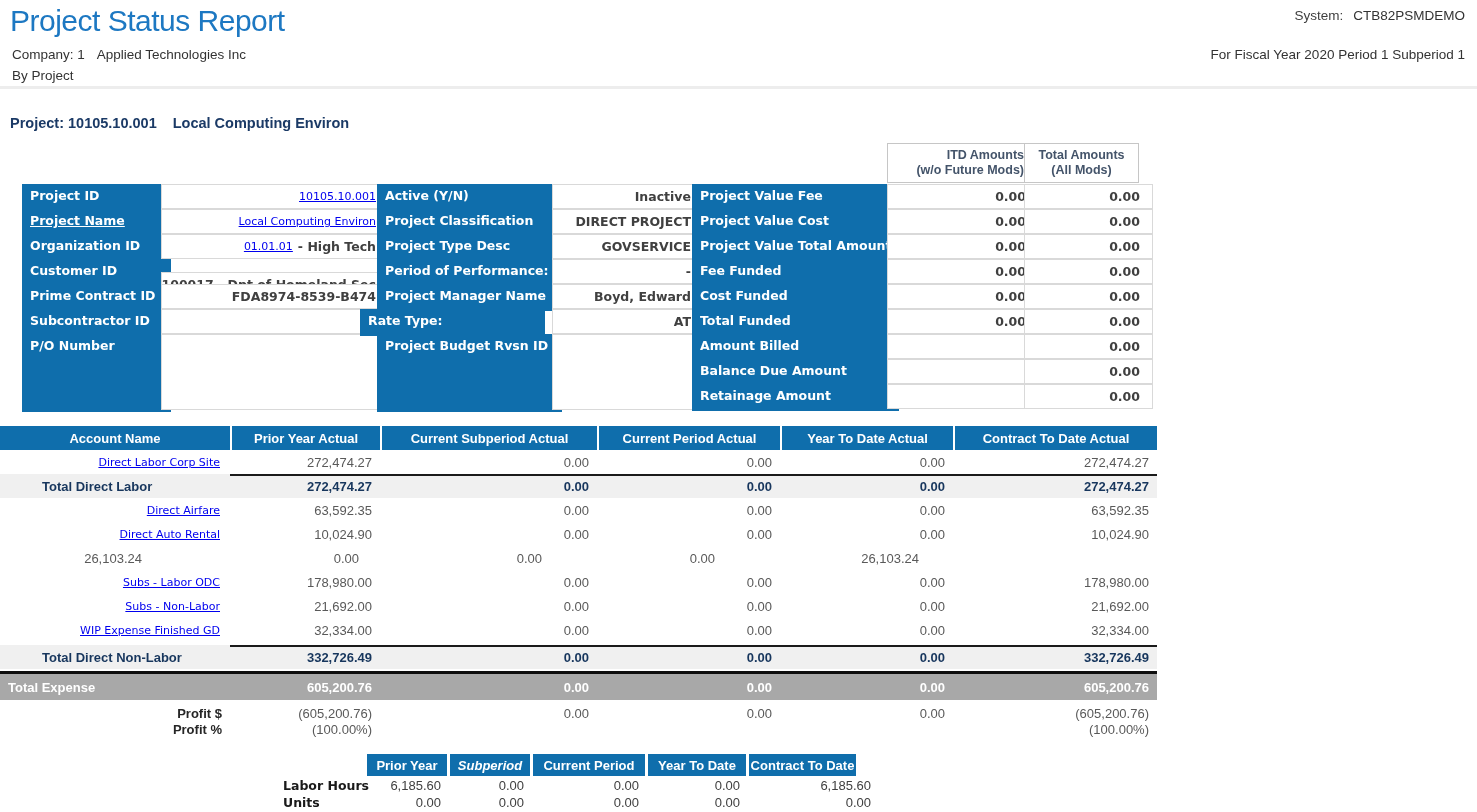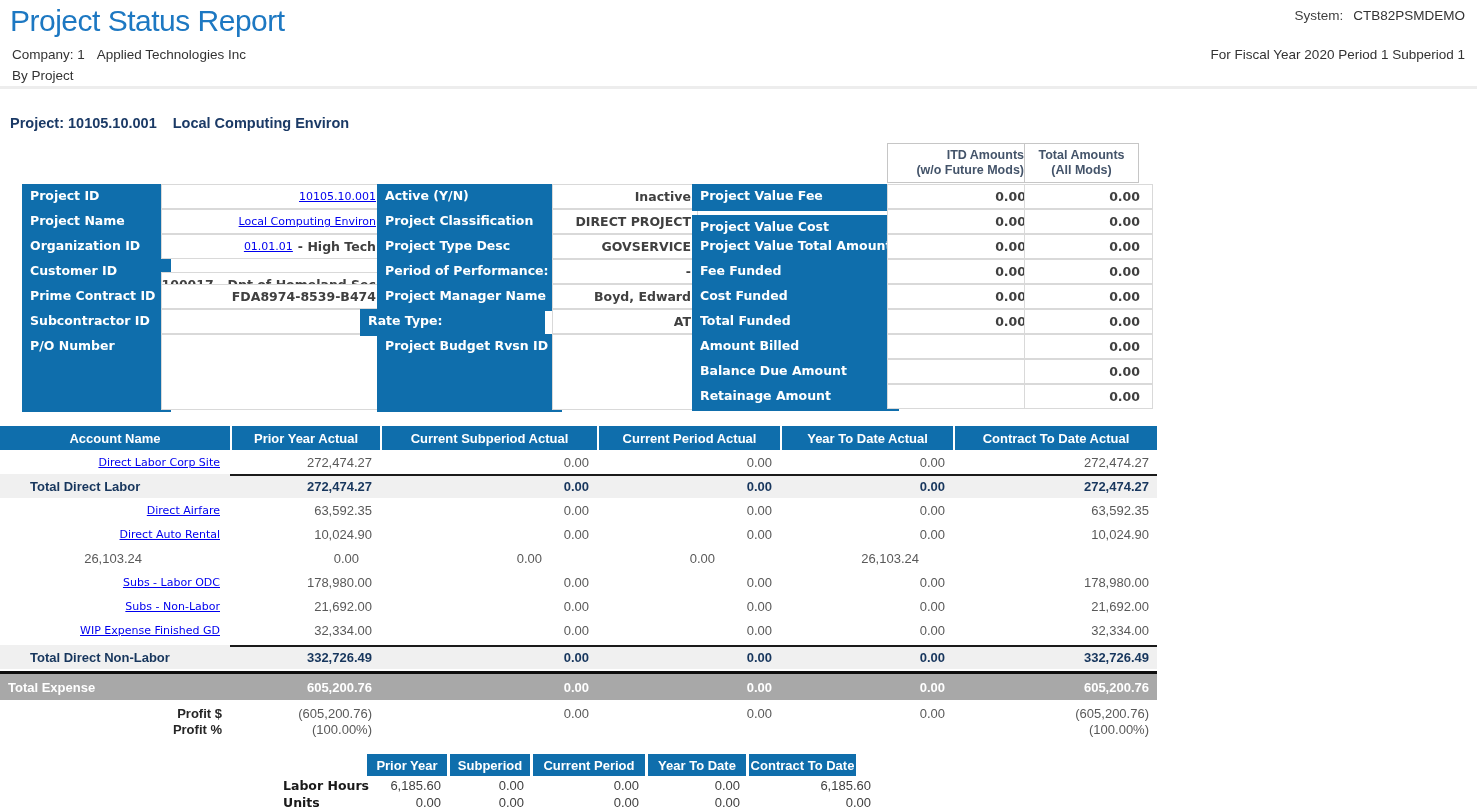--- a/index.html
+++ b/index.html
@@ -37,21 +37,21 @@
   #accounts{left:0;top:426px;width:1157px;}
   .acct-row{display:flex;position:relative;height:24px;}
   .acct-cell{box-sizing:border-box;display:flex;align-items:center;justify-content:flex-end;
              padding-right:8px;font-size:13px;color:#595959;white-space:nowrap;}
   .acct-head .acct-cell{background:#0f6eac;color:#fff;font-weight:600;justify-content:center;
              padding-right:0;font-size:13px;}
   .acct-head .acct-cell + .acct-cell{border-left:2px solid #fff;}
   .acct-namecell{justify-content:flex-end;padding-right:10px;}
   .row-subtotal{background:#f0f0f0;}
   .row-subtotal .acct-cell{color:#17365d;font-weight:700;}
-  .row-subtotal .acct-namecell{justify-content:flex-start;padding-left:30px;}
+  .row-subtotal .acct-namecell{justify-content:flex-start;padding-left:42px;}
   .row-grand{background:#a8a8a8;border-top:3px solid #0d0d0d;height:26px;}
   .row-grand .acct-cell{color:#fff;font-weight:700;}
   .row-grand .acct-namecell{justify-content:flex-start;padding-left:8px;}
   .rule{position:absolute;left:230px;right:0;top:0;height:2px;background:#1a1a1a;}
   .profit-row{display:flex;margin-top:6px;}
   .profit-cell{box-sizing:border-box;text-align:right;padding-right:8px;font-size:13px;color:#595959;}
   .profit-cell div{height:16px;line-height:16px;white-space:nowrap;}
   .profit-labels{font-weight:700;color:#262626;padding-right:8px;}
 
   
@@ -91,21 +91,21 @@
   <div class="abs itdhead" id="total-head" style="left:1024px;top:143px;width:115px;height:40px;">
     <div>Total Amounts</div>
     <div>(All Mods)</div>
   </div>
 
   <div id="info-panel">
       <div class="bluecell" style="position: absolute; left: 22px; top: 184px; width: 137px; height: 23px;">Project ID</div>
       <div class="valcell" style="position: absolute; left: 161px; top: 184px; width: 214px; height: 23px;">
         <a class="rlink">10105.10.001</a>
       </div>
-      <div class="bluecell" style="position: absolute; left: 22px; top: 209px; width: 137px; height: 23px;">Project Name</div>
+      <div class="bluecell" style="position: absolute; left: 22px; top: 209px; width: 137px; height: 23px; text-decoration: underline;">Project Name</div>
       <div class="valcell" style="position: absolute; left: 161px; top: 209px; width: 214px; height: 23px;">
         <a class="rlink">Local Computing Environ</a>
       </div>
       <div class="bluecell" style="position: absolute; left: 22px; top: 234px; width: 137px; height: 23px;">Organization ID</div>
       <div class="valcell" style="position: absolute; left: 161px; top: 234px; width: 214px; height: 23px;">
         <a class="rlink">01.01.01</a>
         <span class="suffix">- High Tech</span>
       </div>
       <div class="bluecell" style="position: absolute; left: 22px; top: 259px; width: 137px; height: 23px;">Customer ID</div>
       <div class="valcell" style="position: absolute; left: 161px; top: 243px; width: 214px; height: 23px; margin-top: 29px;">
@@ -129,21 +129,21 @@
       <div class="valcell" style="position: absolute; left: 552px; top: 259px; width: 138px; height: 23px;">-</div>
       <div class="bluecell" style="position: absolute; left: 377px; top: 284px; width: 173px; height: 23px;">Project Manager Name</div>
       <div class="valcell" style="position: absolute; left: 552px; top: 284px; width: 138px; height: 23px;">Boyd, Edward</div>
       <div class="bluecell" style="position: absolute; left: 360px; top: 309px; width: 173px; height: 23px;">Rate Type:</div>
       <div class="valcell" style="position: absolute; left: 552px; top: 309px; width: 138px; height: 23px;">AT</div>
       <div class="bluecell" style="position: absolute; left: 377px; top: 334px; width: 173px; height: 74px;">Project Budget Rvsn ID</div>
       <div class="valcell" style="position: absolute; left: 552px; top: 334px; width: 138px; height: 74px;"></div>
       <div class="bluecell" style="position: absolute; left: 692px; top: 184px; width: 195px; height: 23px;">Project Value Fee</div>
       <div class="valcell" style="position: absolute; left: 887px; top: 184px; width: 138px; height: 23px; padding-right: 12px;">0.00</div>
       <div class="valcell" style="position: absolute; left: 1024px; top: 184px; width: 115px; height: 23px; padding-right: 12px;">0.00</div>
-      <div class="bluecell" style="position: absolute; left: 692px; top: 215px; width: 195px; height: 23px;">Project Value Cost</div>
+      <div class="bluecell" style="position: absolute; left: 692px; top: 209px; width: 195px; height: 23px;">Project Value Cost</div>
       <div class="valcell" style="position: absolute; left: 887px; top: 209px; width: 138px; height: 23px; padding-right: 12px;">0.00</div>
       <div class="valcell" style="position: absolute; left: 1024px; top: 209px; width: 115px; height: 23px; padding-right: 12px;">0.00</div>
       <div class="bluecell" style="position: absolute; left: 692px; top: 234px; width: 195px; height: 23px;">Project Value Total Amount</div>
       <div class="valcell" style="position: absolute; left: 887px; top: 234px; width: 138px; height: 23px; padding-right: 12px;">0.00</div>
       <div class="valcell" style="position: absolute; left: 1024px; top: 234px; width: 115px; height: 23px; padding-right: 12px;">0.00</div>
       <div class="bluecell" style="position: absolute; left: 692px; top: 259px; width: 195px; height: 23px;">Fee Funded</div>
       <div class="valcell" style="position: absolute; left: 887px; top: 259px; width: 138px; height: 23px; padding-right: 12px;">0.00</div>
       <div class="valcell" style="position: absolute; left: 1024px; top: 259px; width: 115px; height: 23px; padding-right: 12px;">0.00</div>
       <div class="bluecell" style="position: absolute; left: 692px; top: 284px; width: 195px; height: 23px;">Cost Funded</div>
       <div class="valcell" style="position: absolute; left: 887px; top: 284px; width: 138px; height: 23px; padding-right: 12px;">0.00</div>
@@ -286,21 +286,21 @@
         </div>
         <div class="profit-cell" style="width: 204px;">
           <div>(605,200.76)</div>
           <div>(100.00%)</div>
         </div>
       </div>
     </div>
   <div class="abs" id="hours">
       <div class="hours-head">
         <div class="hours-head-cell" style="width: 80px;">Prior Year</div>
-        <div class="hours-head-cell" style="width: 83px;">Subperiod</div>
+        <div class="hours-head-cell" style="width: 83px; font-style: italic;">Subperiod</div>
         <div class="hours-head-cell" style="width: 115px;">Current Period</div>
         <div class="hours-head-cell" style="width: 101px;">Year To Date</div>
         <div class="hours-head-cell" style="width: 110px;">Contract To Date</div>
       </div>
       <div class="hours-row" style="top: 23px;">
         <div class="hours-label">Labor Hours</div>
         <div class="hours-val" style="width: 80px;">6,185.60</div>
         <div class="hours-val" style="width: 83px;">0.00</div>
         <div class="hours-val" style="width: 115px;">0.00</div>
         <div class="hours-val" style="width: 101px;">0.00</div>

